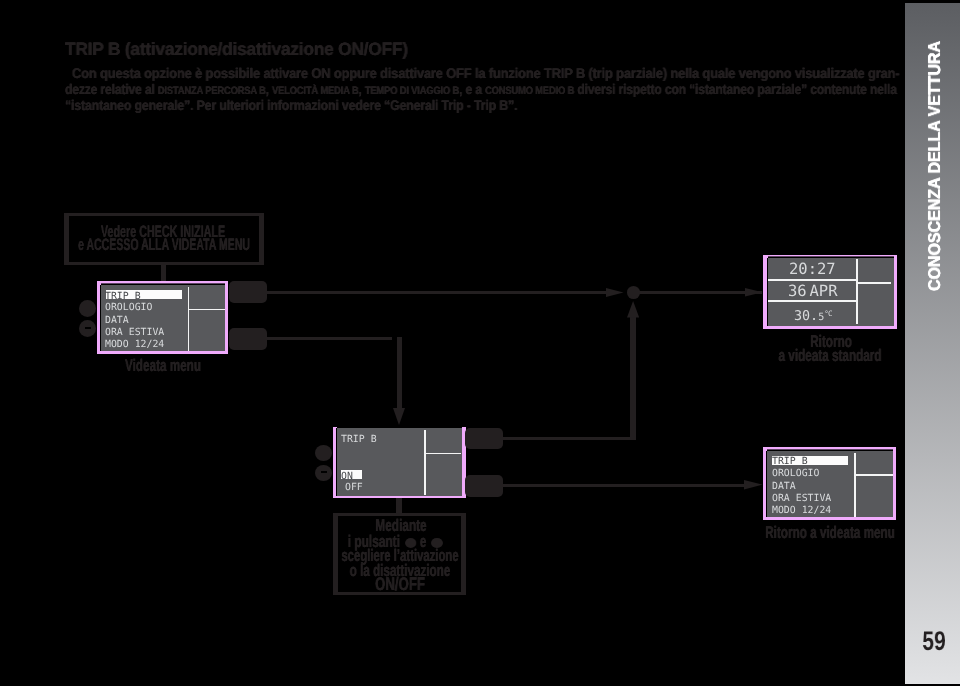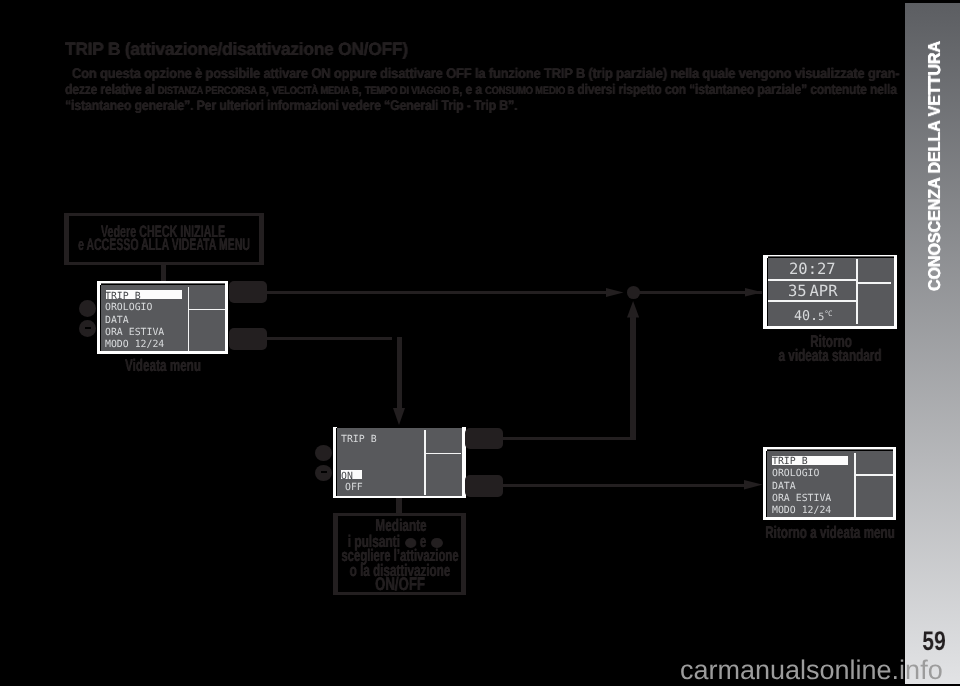--- a/index.html
+++ b/index.html
@@ -43,21 +43,21 @@
 
   
   .obox{position:absolute;border:3px solid #231f20;border-left-width:5px;border-right-width:5px;box-sizing:border-box;}
   .caption{position:absolute;color:#231f20;font-weight:bold;font-size:17px;line-height:17px;
            text-shadow:0 0 0.6px #231f20,0.35px 0 0.3px #231f20,-0.35px 0 0.3px #231f20;
            white-space:nowrap;transform:translateX(-50%) scaleX(0.69);}
   .lbl{position:absolute;background:#231f20;border-radius:5px;}
   .line{position:absolute;background:#231f20;}
 
   
-  .lcd{position:absolute;background:#ffffff;padding:4px;box-sizing:border-box;}
+  .lcd{position:absolute;background:#f0abfc;padding:4px;box-sizing:border-box;}
   .lcd-screen{width:100%;height:100%;background:#58595c;position:relative;overflow:hidden;
      box-shadow:0 -1.6px 0 0 #000, -1px 0 0 0 #000;}
   .lcdtxt{position:absolute;font-family:"DejaVu Sans Mono",monospace;color:#d8dadc;
           font-size:9.85px;line-height:11px;letter-spacing:0;white-space:pre;
           will-change:transform;}
   .wline{position:absolute;background:#f4f5f5;}
 
   .dot{position:absolute;border-radius:50%;background:#231f20;}
   .minus{position:absolute;background:#000;}
   .sel-bar{position:absolute;background:#fcfcfc;}
@@ -197,22 +197,22 @@
     <div class="ib l2">
       <span>i pulsanti</span><span class="bdot"></span><span>e</span><span class="bdot"></span>
     </div>
     <div class="ib l3">scegliere l’attivazione</div>
     <div class="ib l4">o la disattivazione</div>
     <div class="ib l5">ON/OFF</div>
 
     <div class="lcd" style="left:762.9px;top:254.7px;width:133.9px;height:74px;padding:3.3px 2.6px 2.9px 4.7px">
       <div class="lcd-screen">
         <div class="lcdtxt big" style="left:21.1px;top:2.8px">20:27</div>
-        <div class="lcdtxt big" style="left:20.9px;top:25.5px"><span>35</span><span class="nbsp"></span><span>APR</span></div>
-        <div class="lcdtxt big" style="left:26.7px;top:48.2px;font-size:13.4px"><span>40.</span><span class="dec">5</span><span class="unit">°C</span></div>
+        <div class="lcdtxt big" style="left:20.9px;top:25.5px"><span>36</span><span class="nbsp"></span><span>APR</span></div>
+        <div class="lcdtxt big" style="left:26.7px;top:48.2px;font-size:13.4px"><span>30.</span><span class="dec">5</span><span class="unit">°C</span></div>
         <div class="wline" style="left:0;top:21.3px;width:88.7px;height:1.5px"></div>
         <div class="wline" style="left:0;top:42.1px;width:88.7px;height:1.5px"></div>
         <div class="wline" style="left:88.7px;top:1.5px;width:1.5px;height:65px"></div>
         <div class="wline" style="left:88.7px;top:24.1px;width:34.9px;height:1.5px"></div>
       </div>
     </div>
     <div class="caption" style="left:831px;top:332.8px">Ritorno</div>
     <div class="caption" style="left:830.3px;top:346.7px">a videata standard</div>
 
     <div class="lcd" style="left:762.6px;top:447px;width:133px;height:72.9px;padding:4.1px 2.6px 2.6px 4.3px">
@@ -223,14 +223,13 @@
         <div class="lcdtxt" style="left:5px;top:30px">DATA</div>
         <div class="lcdtxt" style="left:5px;top:41.9px">ORA ESTIVA</div>
         <div class="lcdtxt" style="left:5px;top:53.8px">MODO 12/24</div>
         <div class="wline" style="left:87.6px;top:1.5px;width:1.5px;height:64.5px"></div>
         <div class="wline" style="left:87.6px;top:23.3px;width:38.5px;height:1.5px"></div>
       </div>
     </div>
     <div class="caption" style="left:829.7px;top:524.3px">Ritorno a videata menu</div>
   </div>
 
-  <div class="watermark">carmanualsonline.info</div>
 </div>
 
 </body></html>

